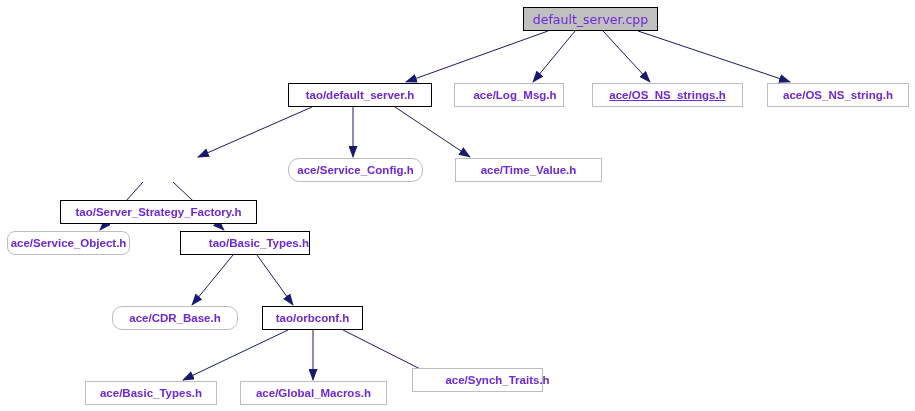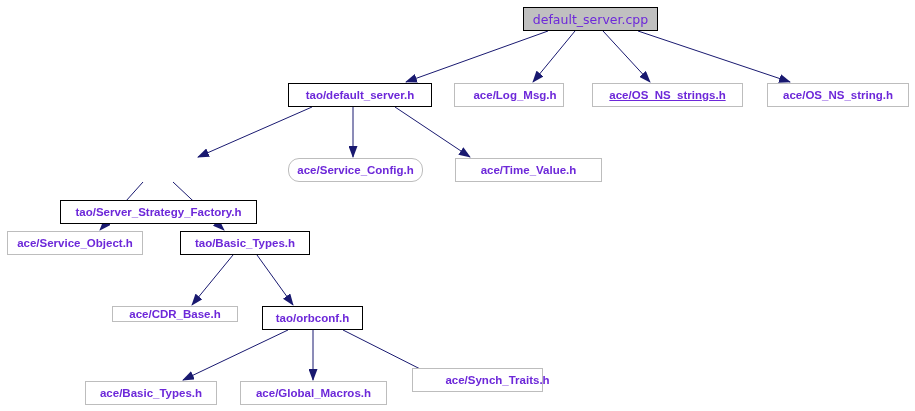--- a/index.html
+++ b/index.html
@@ -96,27 +96,27 @@
       </div>
       <div class="node linked" style="left: 60px; top: 158px; width: 197px; height: 24px; margin-top: 42px;">
         <span>tao/Server_Strategy_Factory.h</span>
       </div>
       <div class="node plain" style="left: 288px; top: 158px; width: 135px; height: 24px; border-radius: 11px;">
         <span>ace/Service_Config.h</span>
       </div>
       <div class="node plain" style="left: 455px; top: 158px; width: 147px; height: 24px;">
         <span>ace/Time_Value.h</span>
       </div>
-      <div class="node plain" style="left: 7px; top: 231px; width: 136px; height: 24px;">
+      <div class="node plain" style="left: 7px; top: 231px; width: 123px; height: 24px; border-radius: 8px;">
         <span>ace/Service_Object.h</span>
       </div>
-      <div class="node linked" style="left: 180px; top: 231px; width: 130px; height: 24px;">
+      <div class="node linked" style="left: 180px; top: 231px; width: 130px; height: 24px; justify-content: flex-end;">
         <span>tao/Basic_Types.h</span>
       </div>
-      <div class="node plain" style="left: 112px; top: 306px; width: 126px; height: 16px;">
+      <div class="node plain" style="left: 112px; top: 306px; width: 126px; height: 24px; border-radius: 10px;">
         <span>ace/CDR_Base.h</span>
       </div>
       <div class="node linked" style="left: 262px; top: 306px; width: 101px; height: 24px;">
         <span>tao/orbconf.h</span>
       </div>
       <div class="node plain" style="left: 85px; top: 381px; width: 132px; height: 24px;">
         <span>ace/Basic_Types.h</span>
       </div>
       <div class="node plain" style="left: 240px; top: 381px; width: 147px; height: 24px;">
         <span>ace/Global_Macros.h</span>

